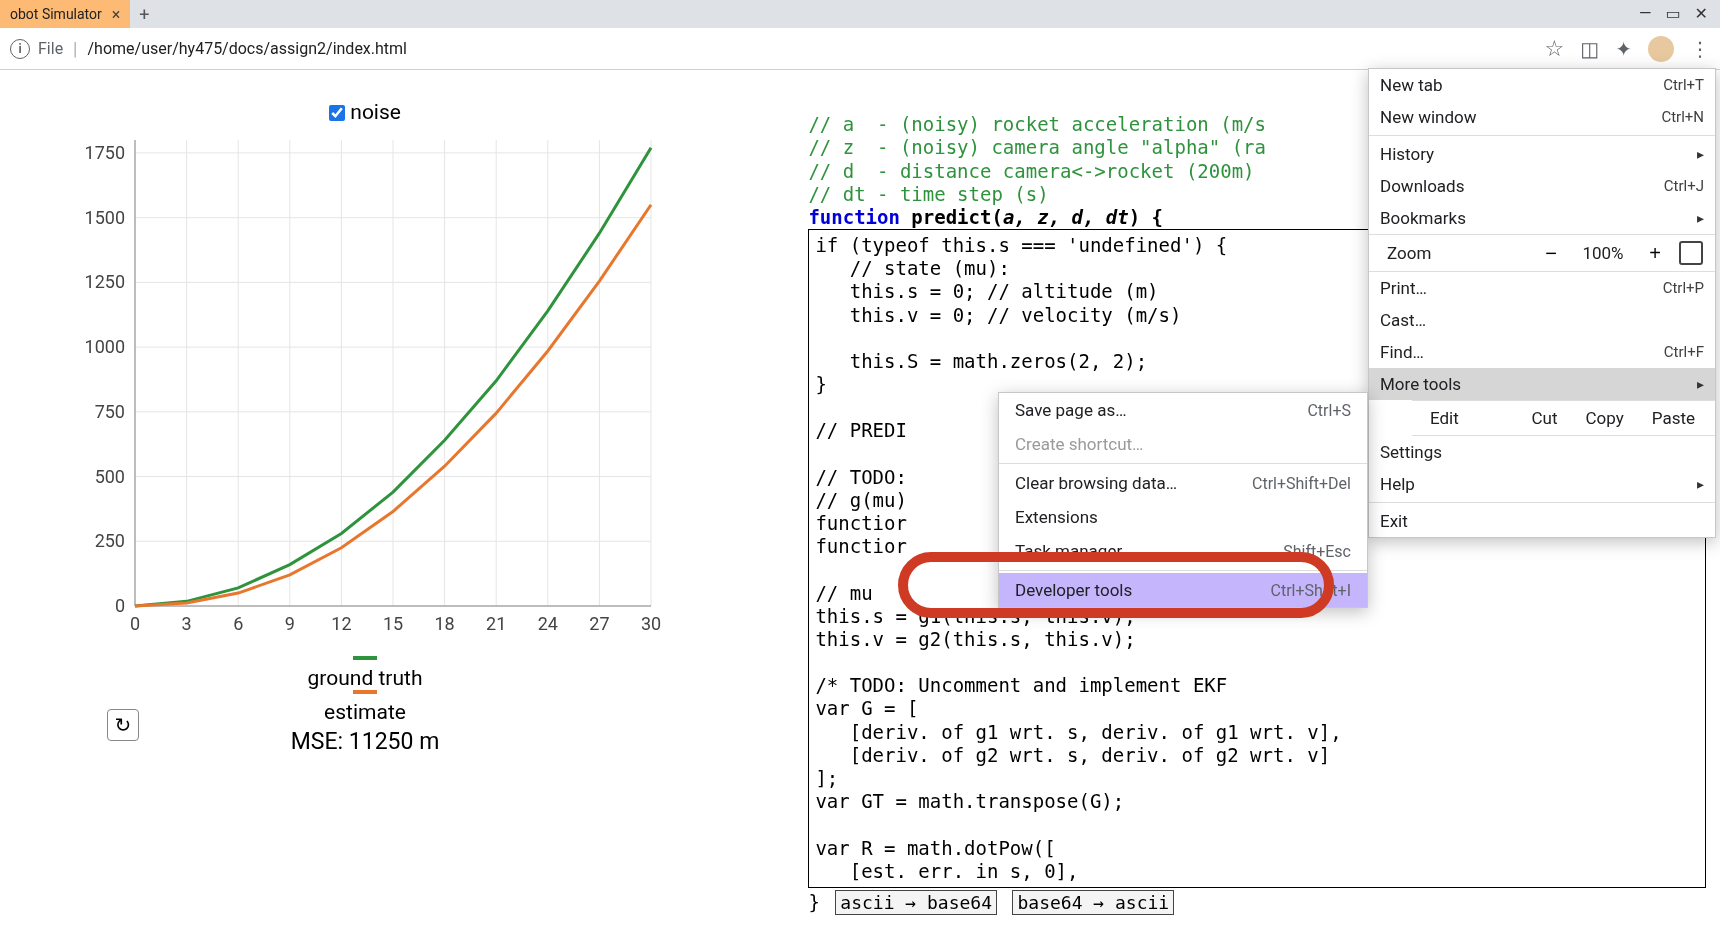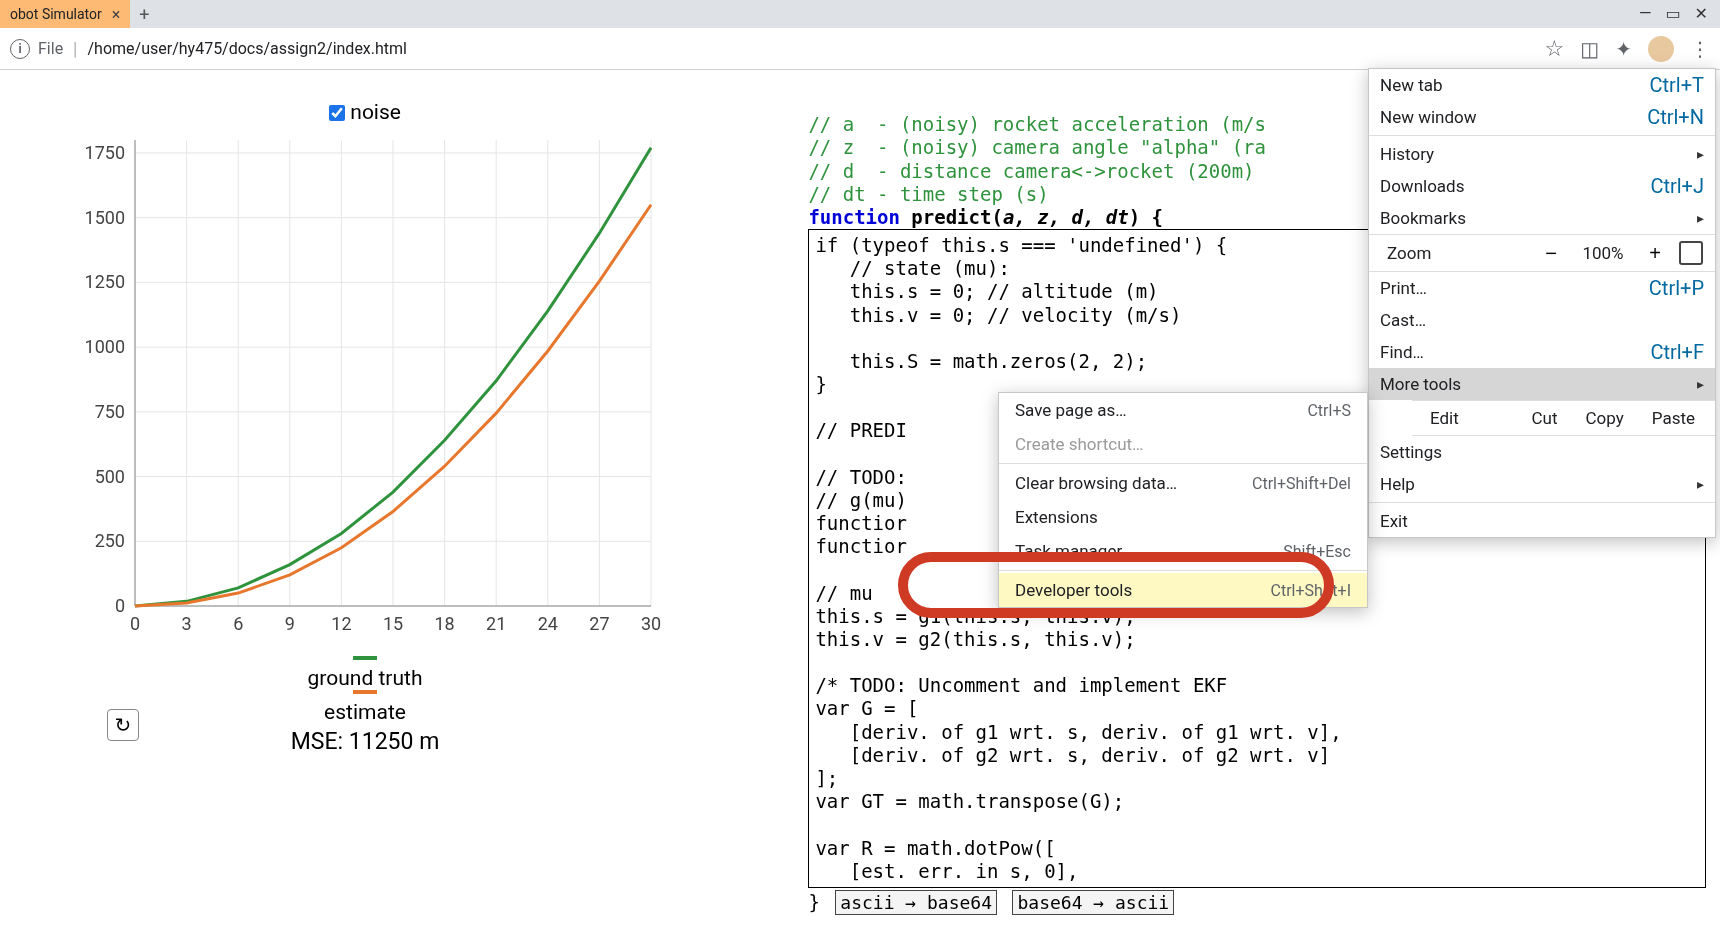--- a/index.html
+++ b/index.html
@@ -89,21 +89,21 @@
     width:348px; background:#fff;
     border:1px solid #c7c7c7; box-shadow:0 4px 16px rgba(0,0,0,.25);
     font-size:17px; color:#202124; z-index:500;
   }
   .chrome-menu .item {
     display:flex; justify-content:space-between; align-items:center;
     height:32px; padding:0 11px; cursor:pointer;
   }
   .chrome-menu .item.highlight { background:#d6d6d6; }
   .chrome-menu .sep { height:1px; background:#ddd; margin:2px 0; }
-  .chrome-menu .shortcut { color:#0369a1; font-size:20px; }
+  .chrome-menu .shortcut { color:#404040; font-size:15px; }
   .chrome-menu .submenu-arrow { color:#333; font-size:14px; }
   .chrome-menu .zoom-row { display:flex; align-items:center; height:38px; padding:0 12px 0 18px; gap:8px; border-top:1px solid #ddd; border-bottom:1px solid #ddd; }
   .chrome-menu .zoom-row .zlbl { flex:1; }
   .chrome-menu .zoom-row button { width:32px; height:28px; border:none; background:transparent; font-size:20px; cursor:pointer; }
   .chrome-menu .zoom-row .zval { width:56px; text-align:center; font-size:17px; }
   .chrome-menu .zoom-row .fullscreen { width:24px; height:24px; border:2px solid #444; border-radius:3px; position:relative; }
   .chrome-menu .edit-row { display:flex; align-items:center; height:36px; padding:0 6px 0 18px; border-top:1px solid #ddd; border-bottom:1px solid #ddd;margin-left:43px; }
   .chrome-menu .edit-row .elbl { flex:1; }
   .chrome-menu .edit-row .ebtn { padding:4px 14px; cursor:pointer; }
 
@@ -114,21 +114,21 @@
     border:1px solid #c7c7c7; box-shadow:0 4px 16px rgba(0,0,0,.25);
     font-size:17px; color:#202124; z-index:510;
   }
   .submenu .item {
     display:flex; justify-content:space-between; align-items:center;
     height:34px; padding:0 16px; cursor:pointer;
   }
   .submenu .item.disabled { color:#9a9a9a; cursor:default; }
   .submenu .sep { height:1px; background:#ddd; margin:2px 0; }
   .submenu .shortcut { color:#5f6368; font-size:16px; }
-  .submenu .item.highlight { background:#fef9c3; }
+  .submenu .item.highlight { background:#c4b5fd; }
 
   
   .red-circle {
     position:absolute; border:10px solid #cf3a24; border-radius:34px;
     width:436px; height:66px; z-index:600; pointer-events:none;
   }
 </style>
 </head>
 <body>
 

